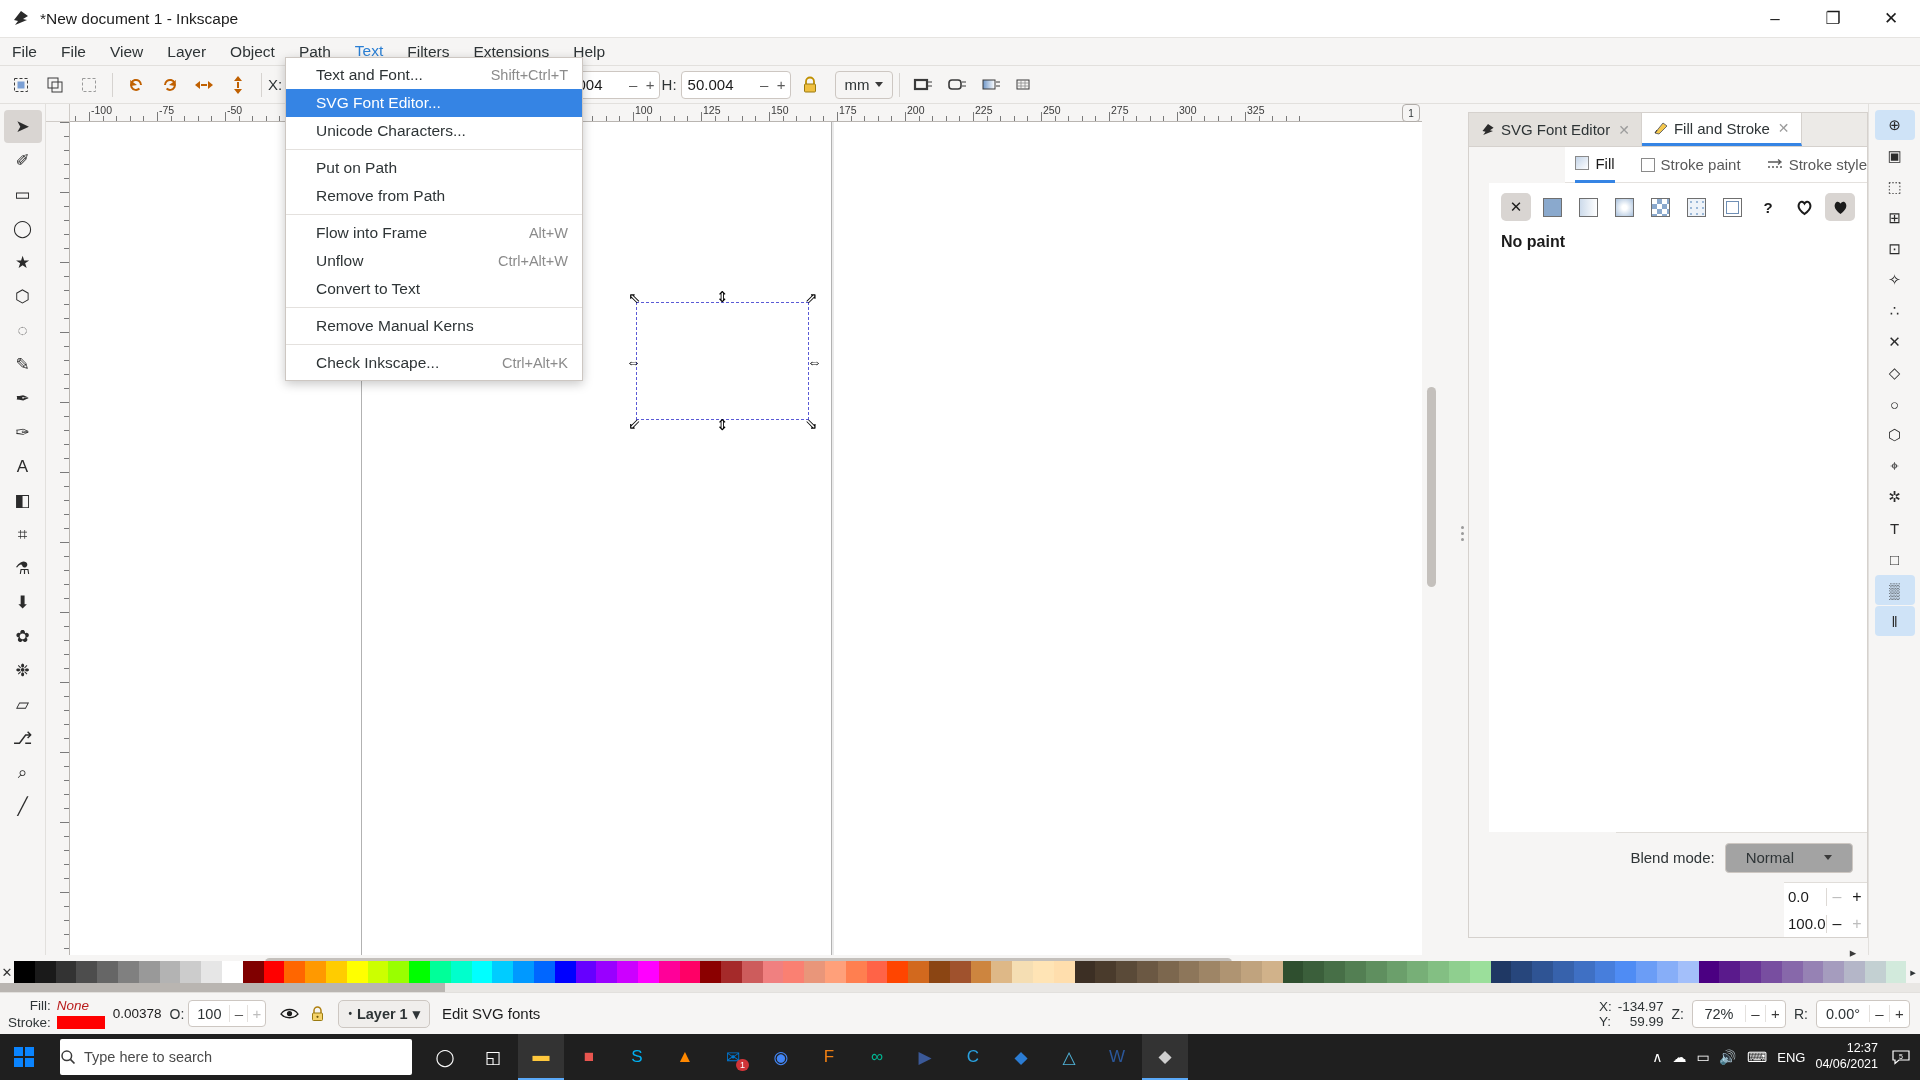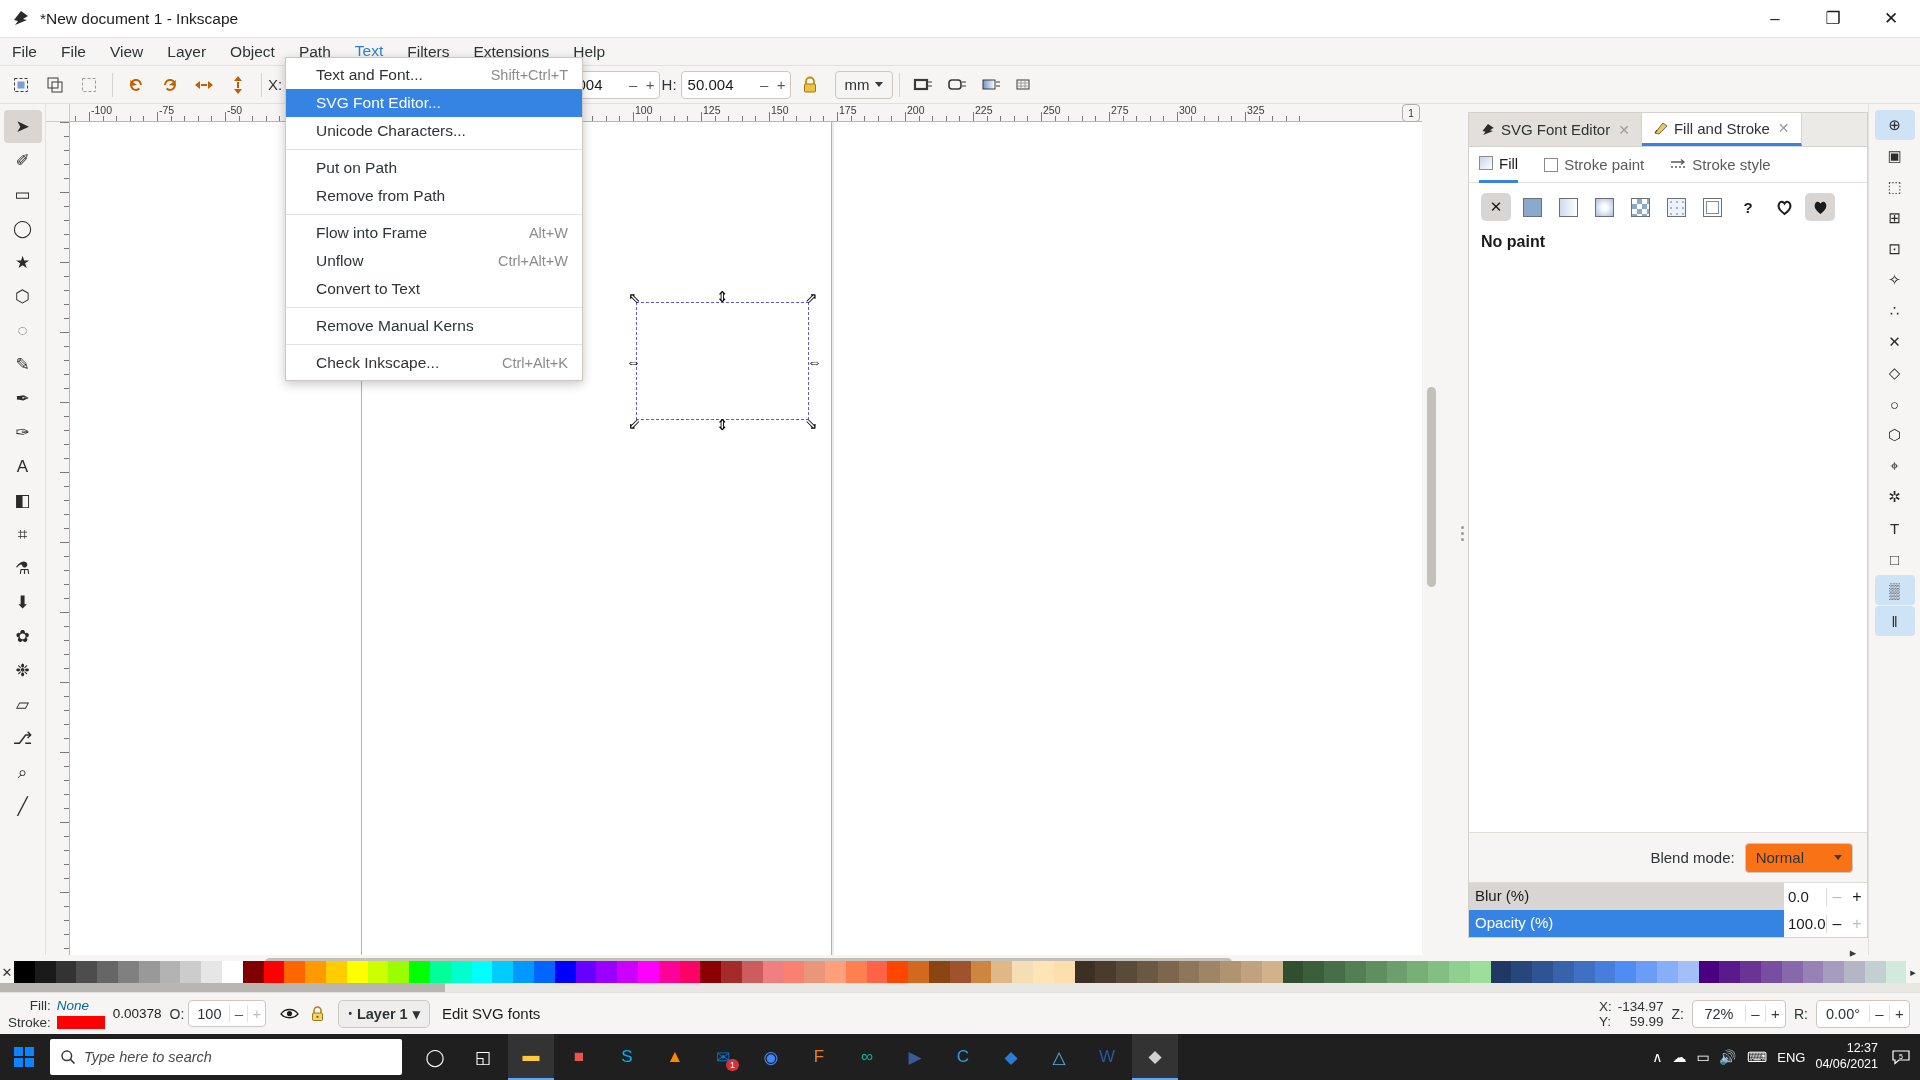--- a/index.html
+++ b/index.html
@@ -147,22 +147,22 @@
   .swatch { width:19px;height:19px;border:1px solid #6f6f6f; }
   .no-paint { padding: 8px 12px; font-size:16px; font-weight:bold; color:#1b1b1b; background:#fff;}
   .paint-body { background:#fff; flex:1; }
 
   .blend-row {
     display:flex; align-items:center; justify-content:flex-end; gap:10px;
     padding: 0 14px; height:50px; background:#f6f5f4; border-top:1px solid #e0ddd9;
   }
   .blend-lbl { font-size:15px; color:#2e3436; }
   .blend-sel {
-    display:flex; align-items:center; gap:30px; height:30px; padding:0 10px;
-    border:1px solid #cdc7c2; border-radius:4px; background:#f97316; font-size:15px;
+    display:flex; align-items:center; gap:30px; height:30px; padding:0 20px;
+    border:1px solid #cdc7c2; border-radius:4px; background:#a3a3a3; font-size:15px;
   }
   .slider-row { position:relative; height:27px; display:flex; align-items:center; background:#fff; }
   .slider-track { position:relative; height:27px; flex:1; overflow:hidden; }
   .slider-fill { position:absolute; left:0; top:0; bottom:0; }
   .slider-name { position:absolute; left:6px; top:4px; font-size:15px; z-index:2; }
   .slider-num { width:42px; text-align:left; padding-left:4px; font-size:15px; color:#1b1b1b; }
   .slider-pm { display:flex; border-left:1px solid #ddd9d5; }
   .slider-pm span { width:20px; text-align:center; font-size:16px; }
 
   
@@ -183,21 +183,21 @@
   .pal-scroll { position:absolute; left:0; right:0; bottom:88px; height:9px; background:#e9e7e4;}
   .pal-thumb { position:absolute; left:0; top:0; height:9px; background:#b9b5b1; }
 
   
   .statusbar {
     position:absolute; left:0; right:0; bottom:46px; height:42px;
     background:#f6f5f4; border-top:1px solid #e2e0dd; display:flex; align-items:center; padding-left:8px;
   }
   .fs-block { display:grid; grid-template-columns:auto auto; gap:2px 6px; font-size:13.5px; align-items:center; }
   .fs-lbl { text-align:right; color:#2e3436; }
-  .fs-none { font-style:italic; color:#0369a1; }
+  .fs-none { font-style:italic; color:#b91c1c; }
   .fs-swatch { width:48px;height:13px; background:#ff0000; }
   .stroke-w { font-size:13.5px; margin-left:8px; color:#1b1b1b; }
   .o-box { display:flex;align-items:center;height:27px;border:1px solid #cdc7c2;border-radius:4px;background:#fff;margin-left:4px;}
   .o-val { width:40px; text-align:center; font-size:14.5px; }
   .o-pm { width:18px; text-align:center; font-size:15px; color:#5b5b5b; border-left:1px solid #e4e1de; }
   .layer-chip {
     display:flex;align-items:center;gap:5px;height:28px;padding:0 9px;margin-left:8px;
     border:1px solid #cdc7c2;border-radius:5px;background:#f0eeec;font-size:14.5px;font-weight:bold;
   }
   .status-msg { margin-left:12px; font-size:15px; color:#1b1b1b; }
@@ -210,21 +210,21 @@
   .zpm { width:20px;text-align:center;font-size:15px;color:#3a3a3a;border-left:1px solid #e4e1de;}
 
   
   .taskbar {
     position:absolute; left:0; right:0; bottom:0; height:46px; background:#1f1f1f;
     display:flex; align-items:center;
   }
   .start { width:48px;height:46px;display:flex;align-items:center;justify-content:center; }
   .search-box {
     width:352px;height:36px;background:#fff;border-radius:2px;display:flex;align-items:center;
-    gap:8px;padding-left:10px;margin-left:2px;font-style:italic;
+    gap:8px;margin-left:12px;
   }
   .search-ph { font-size:14.5px; color:#4a4a4a; }
   .tb-apps { display:flex; align-items:center; gap:2px; margin-left:10px; }
   .tb-app { width:46px;height:46px;display:flex;align-items:center;justify-content:center;position:relative; }
   .tb-app.act { background:#333; border-bottom:2px solid #5aa9f8; }
   .tb-badge {
     position:absolute; right:7px; bottom:9px; background:#d13438;color:#fff;font-size:9px;
     border-radius:7px; padding:0 4px; line-height:12px;
   }
   .tray { margin-left:auto; display:flex; align-items:center; gap:10px; color:#fff; padding-right:6px; }
@@ -719,21 +719,21 @@
             <svg width="16" height="16" viewBox="0 0 16 16">
               <path d="M2 13 L10 3 L14 6 L6 14 Z" fill="#f5c84c" stroke="#6a6a6a"></path>
               <path d="M2 13 L4 10" stroke="#333"></path>
             </svg>
           </span>
     <span>Fill and Stroke</span>
     <span class="tab-x">✕</span>
   </div>
       </div>
 
-    <div style="display:flex;flex-direction:column;height:calc(100% - 34px);">
+    <div style="display:flex;flex-direction:column;height:calc(100% - 34px);align-items:flex-end;">
       <div class="sub-tabs" id="subtabs">
           <div class="sub-tab sel">
      <span class="mini-grad"></span>
             <span>Fill</span>
    </div>
           <div class="sub-tab">
      <span class="mini-sq"></span>
             <span>Stroke paint</span>
    </div>
           <div class="sub-tab">

